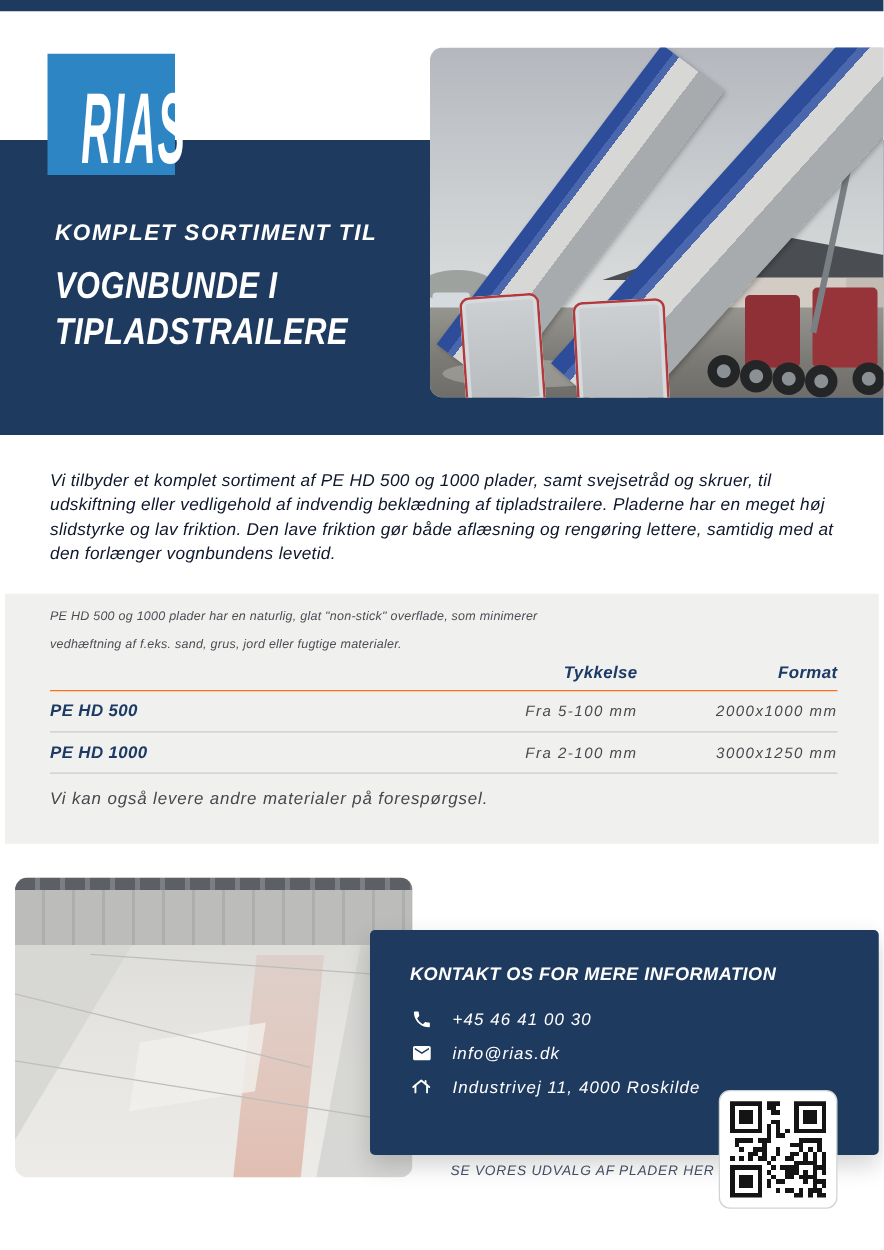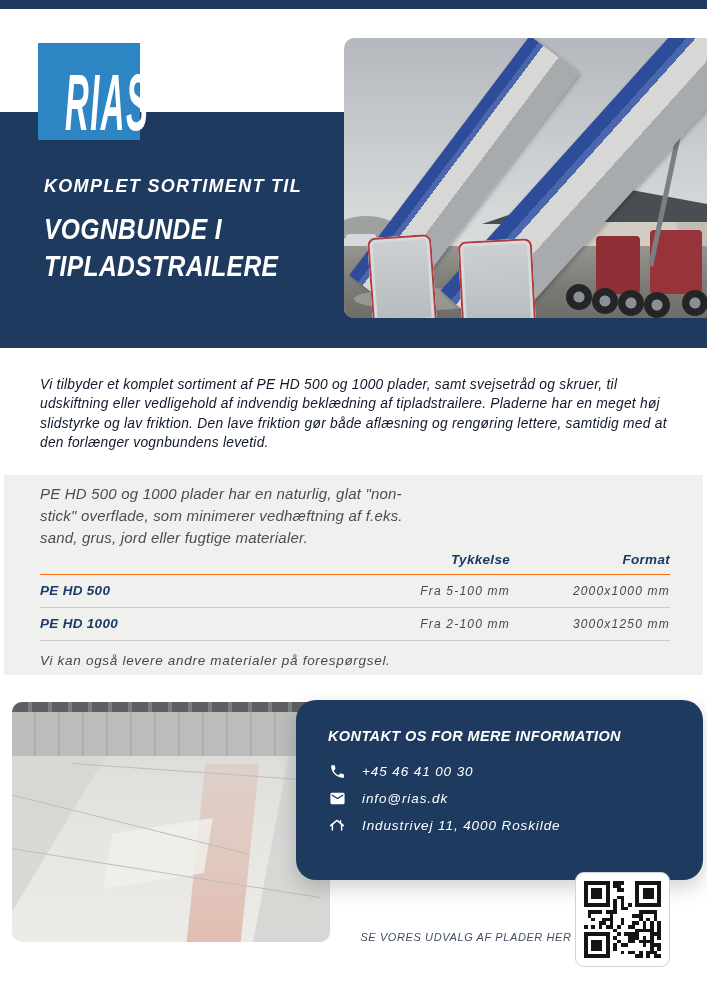--- a/index.html
+++ b/index.html
@@ -55,21 +55,21 @@
   .hp-door.d1{left:26px;top:198px;width:64px;height:88px;transform:rotate(-4deg);}
   .hp-door.d2{left:116px;top:202px;width:74px;height:90px;transform:rotate(-3deg);}
 
   
   .intro{position:absolute;left:40px;top:361px;width:640px;font-size:13.8px;line-height:19.5px;
          letter-spacing:.25px;color:#0f172a;}
 
   
   .product-section{position:absolute;left:4px;top:475px;width:699px;height:200px;background:#f0f0ee;
                    box-sizing:border-box;padding:8px 33px 0 36px;}
-  .product-desc{width:398px;font-size:15px;line-height:22px;letter-spacing:.2px;color:#4a4d52;margin:0;}
+  .product-desc{width:398px;font-size:10px;line-height:22px;letter-spacing:.2px;color:#4a4d52;margin:0;}
   .product-table{width:630px;}
   .t-head{display:grid;grid-template-columns:1fr 150px 160px;line-height:14px;padding:4px 0 7px 0;
           border-bottom:1px solid #f97316;}
   .t-head .th{font-size:13.5px;font-weight:700;color:#1c3a66;text-align:right;letter-spacing:.3px;}
   .t-row{display:grid;grid-template-columns:1fr 150px 160px;padding:8px 0 9px 0;border-bottom:1px solid #c9cbcd;
          align-items:center;}
   .t-name{font-size:13.5px;font-weight:700;color:#1c3a66;letter-spacing:.3px;}
   .t-val{font-size:12px;color:#45484d;text-align:right;letter-spacing:1.2px;}
   .table-note{margin:12px 0 0 0;font-size:13.5px;letter-spacing:.7px;color:#45484d;}
 
@@ -88,22 +88,22 @@
   .bp-stain{position:absolute;left:58%;top:26%;width:17%;height:74%;transform:skewX(-6deg);
             background:linear-gradient(180deg,rgba(211,142,120,.18),rgba(209,128,104,.42));}
   .bp-patch{position:absolute;left:30%;top:52%;width:32%;height:22%;background:#f1f0ec;
             transform:rotate(-9deg) skewX(-18deg);opacity:.8;}
   .bp-seam{position:absolute;height:1px;background:#bdbdbb;}
   .bp-seam.s1{left:-20px;top:120px;width:260px;transform:rotate(14deg);}
   .bp-seam.s2{left:-10px;top:170px;width:320px;transform:rotate(9deg);}
   .bp-seam.s3{left:60px;top:70px;width:260px;transform:rotate(4deg);}
 
   
-  .contact-card{position:absolute;left:296px;top:700px;width:407px;height:180px;background:#1e3a5e;
-                border-radius:20px;z-index:2;box-shadow:0 8px 20px rgba(0,0,0,.18);box-sizing:border-box;
+  .contact-card{position:absolute;left:296px;top:744px;width:407px;height:180px;background:#1e3a5e;
+                border-radius:4px;z-index:2;box-shadow:0 8px 20px rgba(0,0,0,.18);box-sizing:border-box;
                 padding:28px 0 0 32px;}
   .contact-title{color:#ffffff;font-size:14.5px;font-weight:700;letter-spacing:.4px;margin:0 0 14px 0;}
   .c-row{display:flex;align-items:center;gap:16px;height:27px;color:#ffffff;}
   .c-ico{width:18px;height:18px;display:inline-flex;align-items:center;justify-content:center;flex:0 0 18px;}
   .c-txt{font-size:13.5px;letter-spacing:.9px;}
 
   
   .qr-box{position:absolute;left:575px;top:872px;width:95px;height:95px;background:#ffffff;border-radius:9px;
           border:1px solid #cfd3d6;box-sizing:border-box;padding:8px;z-index:3;}
   .qr-box svg{width:100%;height:100%;display:block;}

